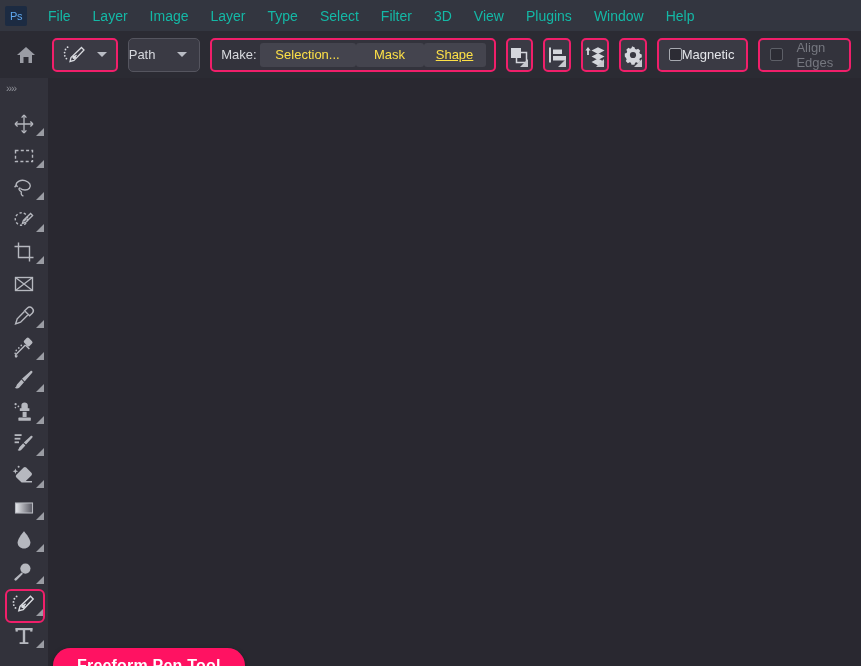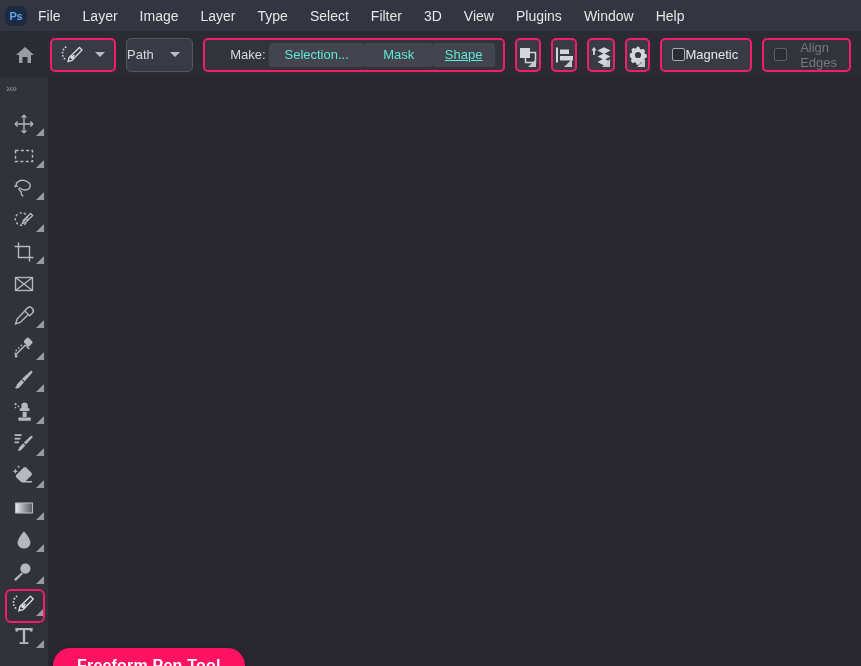--- a/index.html
+++ b/index.html
@@ -26,32 +26,33 @@
     height: 31px;
     background: #333640;
     display: flex;
     align-items: center;
     padding-left: 5px;
   }
   .ps-logo {
     width: 22px;
     height: 20px;
     background: #1c2b42;
-    border-radius: 7px;
+    border-radius: 2px;
     color: #5fa8ef;
     font-size: 11px;
-    font-weight: bold;
+    font-weight: normal;
     display: flex;
     align-items: center;
     justify-content: center;
     letter-spacing: -0.3px;
+    margin-right: 10px;
     flex: 0 0 auto;
   }
   .menu-item {
-    color: #e5e5e5;
+    color: #14b8a6;
     font-size: 14px;
     padding: 4px 11px;
     white-space: nowrap;
     cursor: default;
   }
 
   
   .optionsbar {
     position: relative;
     height: 47px;
@@ -103,35 +104,35 @@
     background: #3a3a44;
     border: 1px solid #55555f;
   }
   .path-select .label {
     color: #d6d8de;
     font-size: 13px;
     padding-left: 0;
   }
 
   .make-group {
-    padding: 0 8px 0 25px;
+    padding: 0 8px 0 9px;
     gap: 0;
     background: #33333c;
     text-align: right;
   }
   .make-label {
     color: #d8dade;
     font-size: 13px;
     margin-right: 3px;
   }
   .mk-btn {
     height: 24px;
     background: #44444e;
     border-radius: 3px;
-    color: #5eead4;
+    color: #fde047;
     font-size: 13px;
     display: flex;
     align-items: center;
     justify-content: center;
     padding: 0 10px;
   }
   .mk-sel { width: 96px; }
   .mk-mask { width: 68px; }
   .mk-shape { width: 62px; text-decoration: underline; }
 

